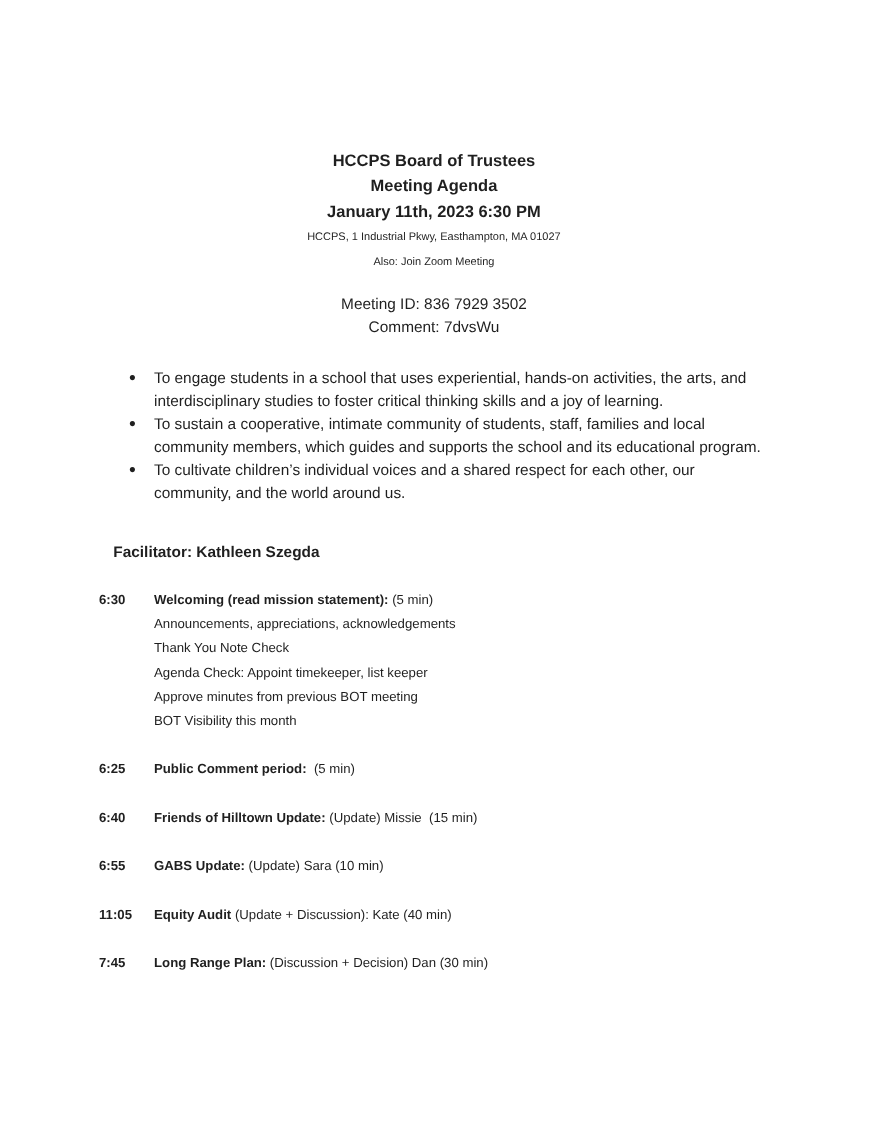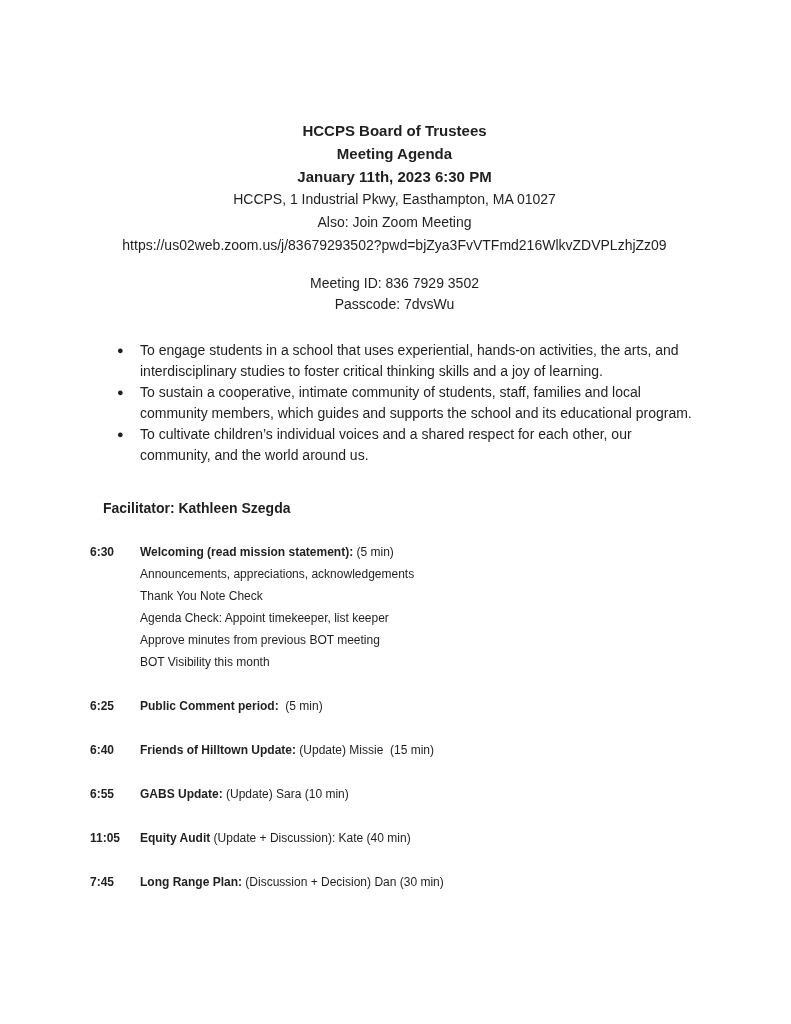--- a/index.html
+++ b/index.html
@@ -1,30 +1,30 @@
 <!DOCTYPE html>
 <html><head>
 <meta charset="utf-8">
 <style>
   * { box-sizing: border-box; }
   html, body { margin: 0; padding: 0; background: #ffffff; }
   .page {
     position: relative;
     width: 791px;
     height: 976px;
-    margin: 1px auto;
+    margin: 17px auto;
     background: #ffffff;
     color: #1f1f1f;
     font-family: "Liberation Sans", sans-serif;
     padding: 118px 92px 0 90px;
     overflow: hidden;
   }
   .center { text-align: center; }
   .hline { font-size: 15px; font-weight: 700; line-height: 23px; margin: 0; }
-  .hreg  { font-size: 14px; font-weight: 400; line-height: 23px; margin: 0; }
+  .hreg  { font-size: 10px; font-weight: 400; line-height: 23px; margin: 0; }
   .spacer16 { height: 16px; }
   .idline { font-size: 14px; line-height: 21px; margin: 0; }
 
   .mission { margin-top: 25px; font-size: 14px; line-height: 21px; }
   .mission p { margin: 0; }
   .bullets { margin: 0; padding: 0; list-style: none; }
   .bullets li {
     position: relative;
     padding-left: 50px;
     margin: 0;
@@ -66,24 +66,23 @@
 <body>
 
 <div class="page">
 
   <div class="center">
     <p class="hline">HCCPS Board of Trustees</p>
     <p class="hline">Meeting Agenda</p>
     <p class="hline">January 11th, 2023 6:30 PM</p>
     <p class="hreg">HCCPS, 1 Industrial Pkwy, Easthampton, MA 01027</p>
     <p class="hreg">Also: Join Zoom Meeting</p>
-    <p class="hreg">https://us02web.zoom.us/j/83679293502?pwd=bjZya3FvVTFmd216WlkvZDVPLzhjZz09</p>
     <div class="spacer16"></div>
     <p class="idline">Meeting ID: 836 7929 3502</p>
-    <p class="idline">Passcode: 7dvsWu</p>
+    <p class="idline">Comment: 7dvsWu</p>
   </div>
 
   <div class="mission">
     <ul class="bullets">
       <li>
         <span class="marker">●</span>
         <span>To engage students in a school that uses experiential, hands-on activities, the arts, and interdisciplinary studies to foster critical thinking skills and a joy of learning.</span>
       </li>
       <li>
         <span class="marker">●</span>

